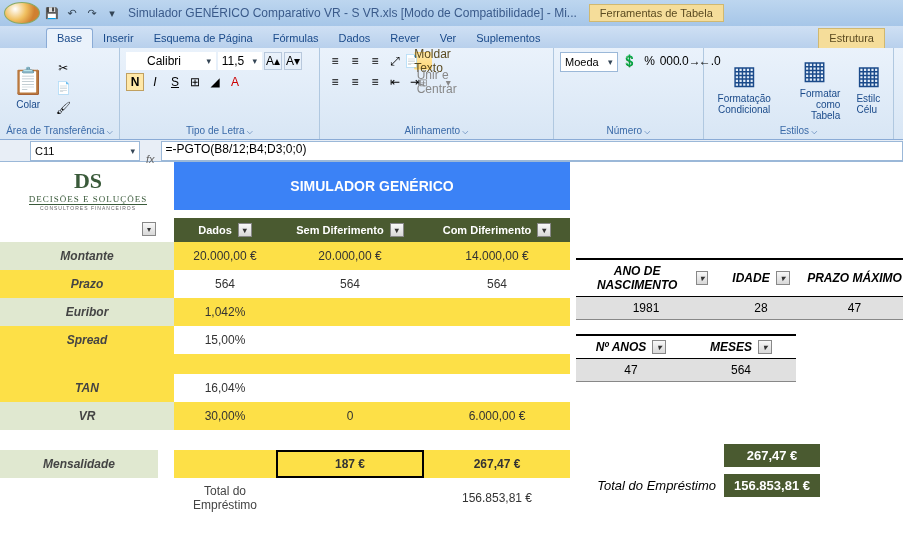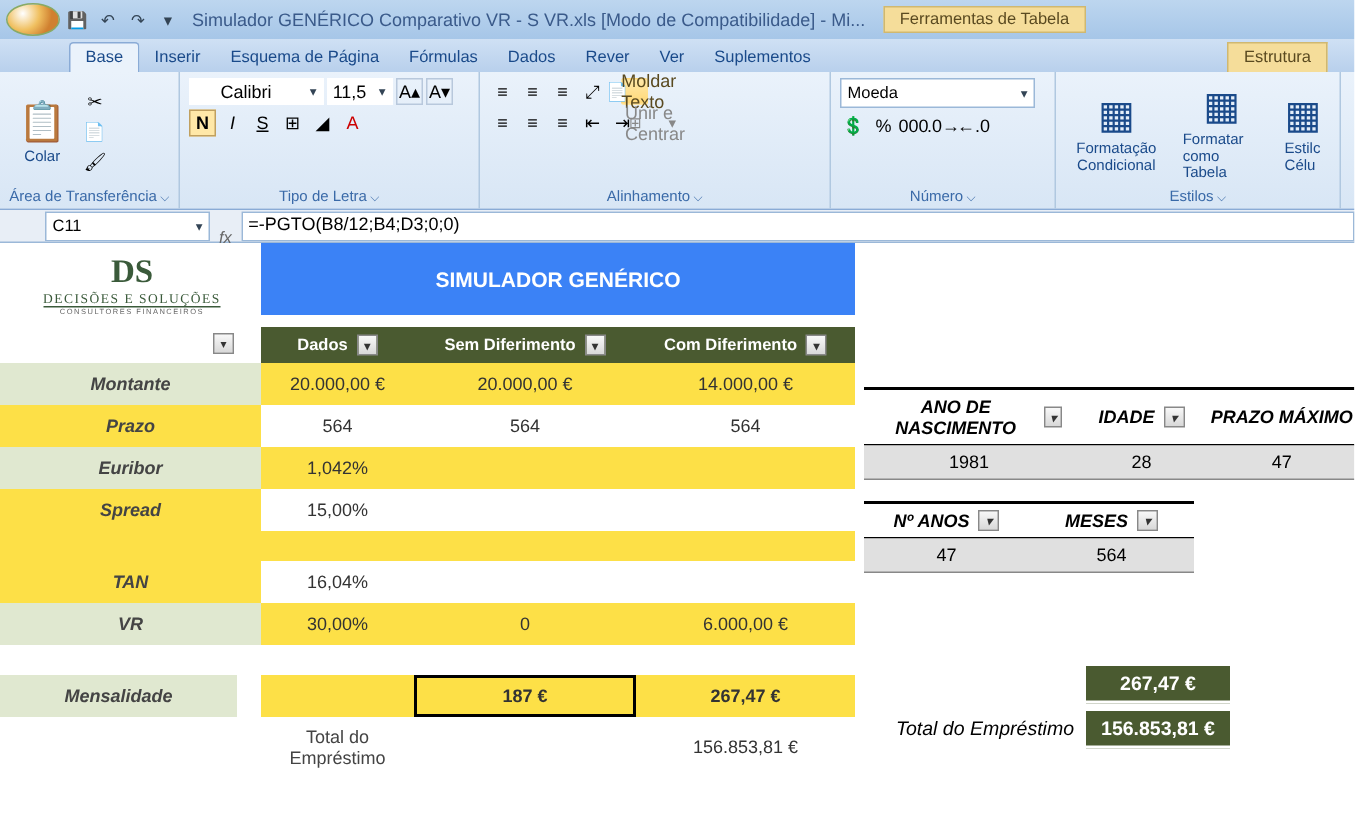--- a/index.html
+++ b/index.html
@@ -141,42 +141,42 @@
         <span>≡</span>
         <span>⇤</span>
         <span>⇥</span>
         <span style="color:#888;font-size:10px;padding:0 4px">⊞ <span>Unir e Centrar</span> ▾</span>
       </div>
     </div>
     <div class="rgroup-label">Alinhamento</div>
   </div>
 
   <div class="rgroup" style="width:150px">
-    <div style="display:flex;flex-direction:column;gap:3px;flex:1">
+    <div style="display:flex;flex-direction:row;gap:3px;flex:1">
       <span class="combo" style="width:130px">Moeda</span>
       <div class="row3">
         <span>💲</span>
         <span>%</span>
         <span>000</span>
         <span>.0→</span>
         <span>←.0</span>
       </div>
     </div>
     <div class="rgroup-label">Número</div>
   </div>
 
   <div class="rgroup" style="width:190px">
     <div class="rgroup-body">
       <div class="bigbtn">
           <span class="ico">▦</span>
           <span style="text-align:center">Formatação Condicional</span>
         </div>
       <div class="bigbtn">
           <span class="ico">▦</span>
-          <span style="text-align:left">Formatar como Tabela</span>
+          <span style="text-align:right">Formatar como Tabela</span>
         </div>
       <div class="bigbtn">
           <span class="ico">▦</span>
           <span>Estilc Célu</span>
         </div>
     </div>
     <div class="rgroup-label">Estilos</div>
   </div>
 </div>
 

